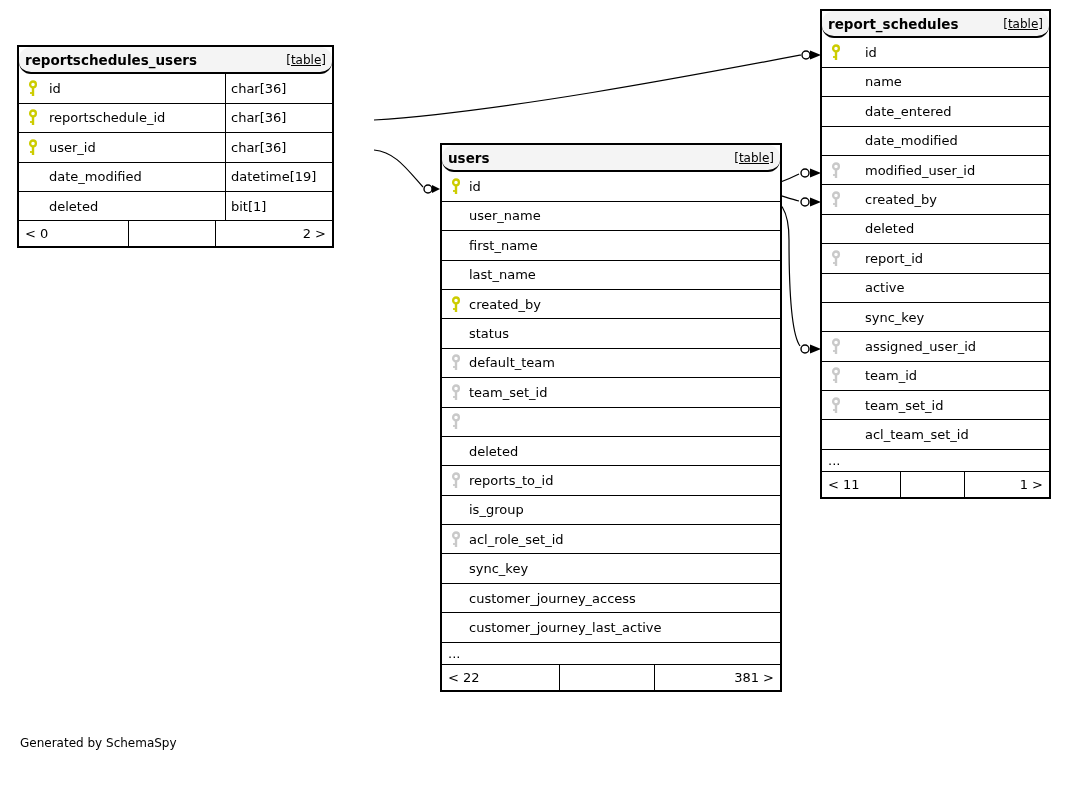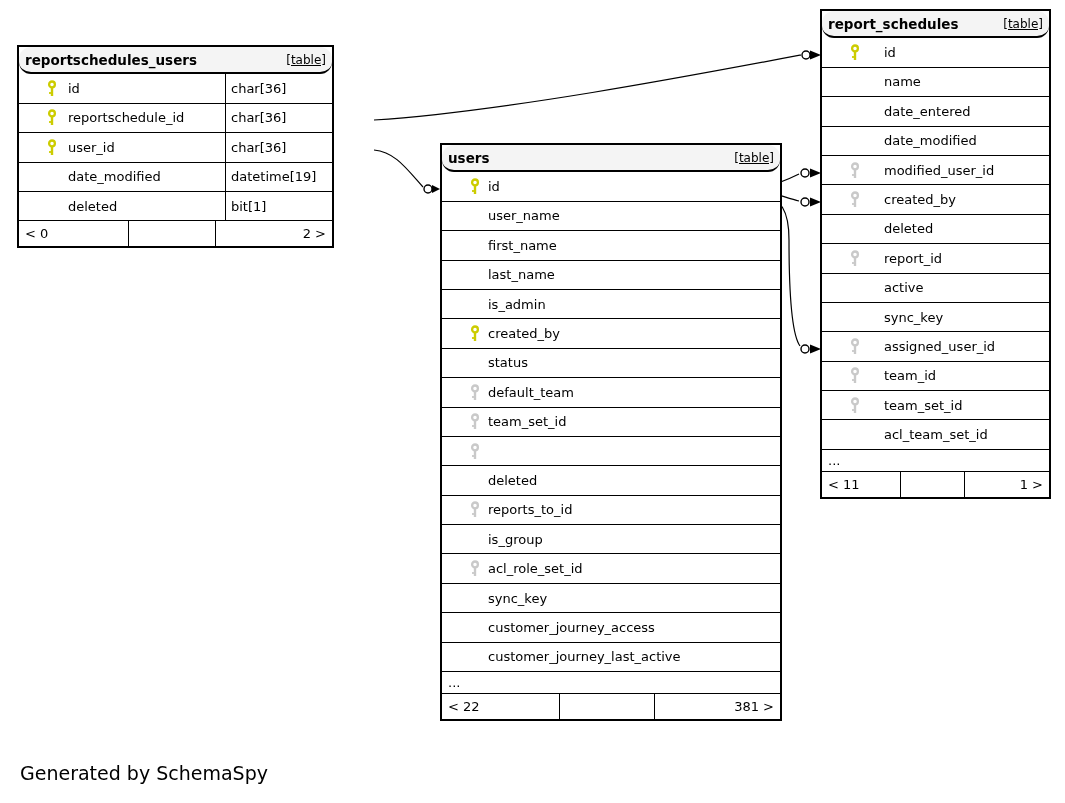--- a/index.html
+++ b/index.html
@@ -2,31 +2,31 @@
 <html><head>
 <meta charset="utf-8">
 <style>
   html,body{margin:0;padding:0;background:#fff;font-family:"DejaVu Sans","Liberation Sans",sans-serif;color:#000;}
   #canvas{position:relative;width:1065px;height:803px;background:#fff;overflow:hidden;}
   svg.rels{position:absolute;left:0;top:0;z-index:1;}
   .db-table{position:absolute;border:2px solid #000;background:#fff;z-index:2;box-sizing:border-box;}
   .tbl-header{height:27.4px;border-bottom:2px solid #000;background:#f4f4f4;display:flex;align-items:center;justify-content:space-between;padding:0 6px;box-sizing:border-box;border-radius:12px;}
   .tbl-title{font-weight:bold;font-size:13.5px;white-space:nowrap;}
   .tbl-badge{font-size:12px;white-space:nowrap;text-decoration:underline;}
-  .tbl-row{display:flex;align-items:center;height:29.4px;border-bottom:1px solid #000;box-sizing:border-box;font-size:13px;background:#fff;padding-left:19px;}
+  .tbl-row{display:flex;align-items:center;height:29.4px;border-bottom:1px solid #000;box-sizing:border-box;font-size:13px;background:#fff;}
   .key-slot{display:inline-flex;align-items:center;padding-left:9px;width:var(--slot,28px);box-sizing:border-box;flex-shrink:0;}
   .col-name{flex:1;white-space:nowrap;overflow:hidden;}
   .col-type{width:107px;border-left:1px solid #000;align-self:stretch;display:flex;align-items:center;padding-left:5px;box-sizing:border-box;flex-shrink:0;white-space:nowrap;text-align:center;}
   .ellipsis-row{height:22px;padding-left:6px;}
   .tbl-footer{display:flex;height:25px;font-size:13px;box-sizing:border-box;}
   .fc{display:flex;align-items:center;box-sizing:border-box;padding:0 6px;}
   .fc1{width:35%;border-right:1px solid #000;}
   .fc2{width:28%;border-right:1px solid #000;}
   .fc3{flex:1;justify-content:flex-end;}
-  .credit{position:absolute;left:20px;top:762px;font-size:19px;z-index:2;}
+  .credit{position:absolute;left:20px;top:736px;font-size:12px;z-index:2;}
   #t-reportschedules-users{left:17px;top:45px;width:317px;--slot:30px;}
   #t-users{left:440px;top:143px;width:342px;--slot:27px;}
   #t-report-schedules{left:820px;top:9px;width:231px;--slot:43px;}
 </style>
 </head>
 <body>
 
 <div id="canvas">
 
   <svg class="rels" width="1065" height="803" viewBox="0 0 1065 803">
@@ -136,24 +136,20 @@
         </div>
         <div class="tbl-row">
           <span class="key-slot"></span>
           <span class="col-name">first_name</span>
         </div>
         <div class="tbl-row">
           <span class="key-slot"></span>
           <span class="col-name">last_name</span>
         </div>
         <div class="tbl-row">
-          <span class="key-slot"></span>
-          <span class="col-name">is_admin</span>
-        </div>
-        <div class="tbl-row">
           <span class="key-slot">
             <svg width="10" height="17" viewBox="0 0 10 17" aria-hidden="true">
               <circle cx="5" cy="4.4" r="2.9" fill="none" stroke="#cccc00" stroke-width="2.3"></circle>
               <line x1="5" y1="7.5" x2="5" y2="16" stroke="#cccc00" stroke-width="2.4"></line>
               <line x1="5" y1="13" x2="2" y2="13" stroke="#cccc00" stroke-width="1.8"></line>
             </svg>
           </span>
           <span class="col-name">created_by</span>
         </div>
         <div class="tbl-row">

